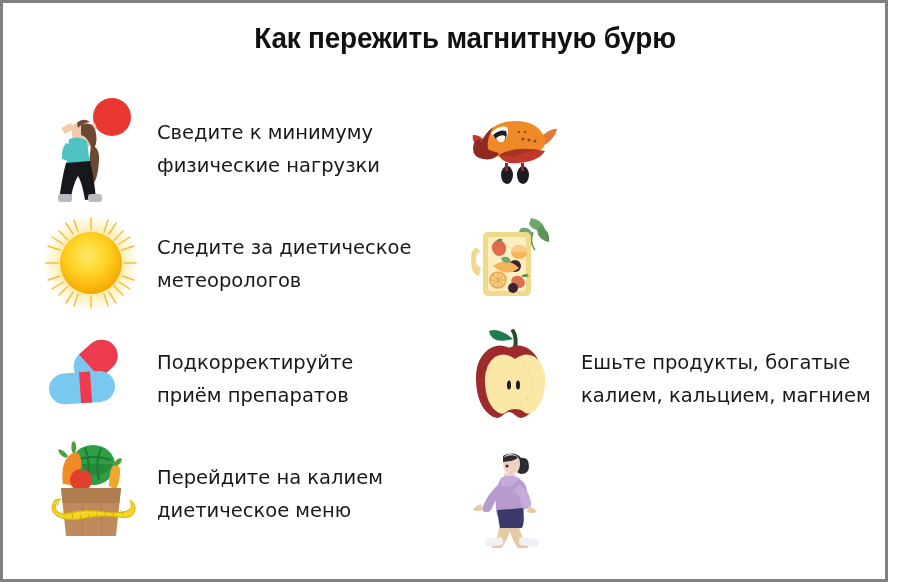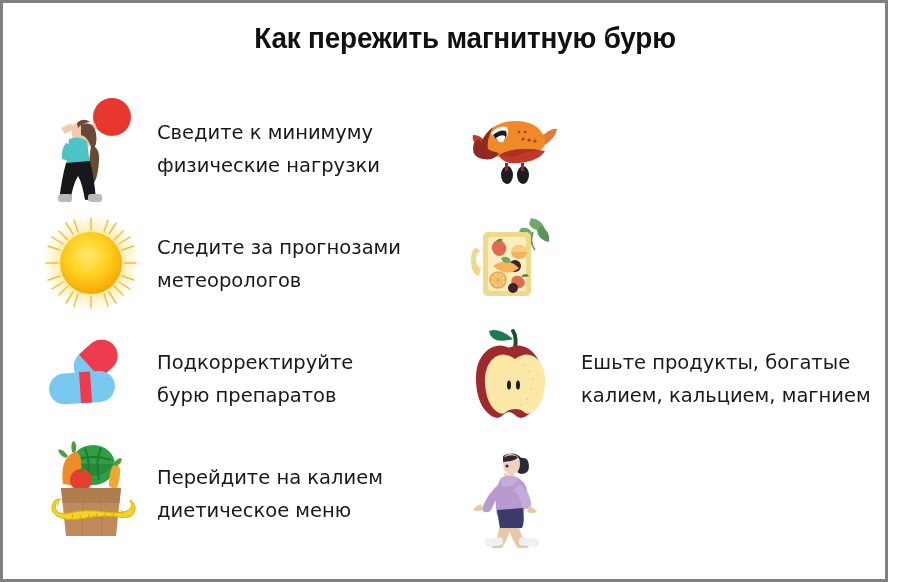--- a/index.html
+++ b/index.html
@@ -138,39 +138,39 @@
               <line x1="13" y1="79" x2="24" y2="72"></line>
               <line x1="80" y1="34" x2="91" y2="27"></line>
               <line x1="27" y1="13" x2="34" y2="24"></line>
               <line x1="70" y1="82" x2="77" y2="93"></line>
               <line x1="77" y1="13" x2="70" y2="24"></line>
               <line x1="34" y1="82" x2="27" y2="93"></line>
             </g>
             <circle cx="52" cy="53" r="31" fill="url(#sunGrad)"></circle>
           </svg>
         </div>
-        <div class="tip-text">Следите за прогнозами
+        <div class="tip-text">Следите за диетическое
 метеорологов</div>
       </div>
 
       <div class="tip">
         <div class="tip-icon">
           <svg width="104" height="108" viewBox="0 0 104 108">
             <g transform="rotate(-42 62 42)">
               <rect x="38" y="18" width="48" height="32" rx="16" fill="#79c8ef"></rect>
               <path d="M54 18 h16 a16 16 0 0 1 16 16 a16 16 0 0 1 -16 16 h-16 Z" fill="#ef3b4e"></path>
             </g>
             <g transform="rotate(-4 45 62)">
               <rect x="10" y="47" width="66" height="31" rx="15.5" fill="#79c8ef"></rect>
               <rect x="41" y="47" width="11" height="31" fill="#ef3b4e"></rect>
             </g>
           </svg>
         </div>
         <div class="tip-text">Подкорректируйте
-бурю препаратов</div>
+приём препаратов</div>
       </div>
 
       <div class="tip">
         <div class="tip-icon">
           <svg width="104" height="108" viewBox="0 0 104 108">
             <ellipse cx="54" cy="25" rx="22" ry="20" fill="#2f9e44"></ellipse>
             <path d="M34 24 a22 20 0 0 0 40 0 Z" fill="#278a3a"></path>
             <path d="M36 20 q18 -6 36 0" stroke="#1f7a33" stroke-width="2" fill="none"></path>
             <path d="M46 8 q6 14 2 32" stroke="#1f7a33" stroke-width="2" fill="none"></path>
             <path d="M62 8 q-6 14 -2 32" stroke="#1f7a33" stroke-width="2" fill="none"></path>

